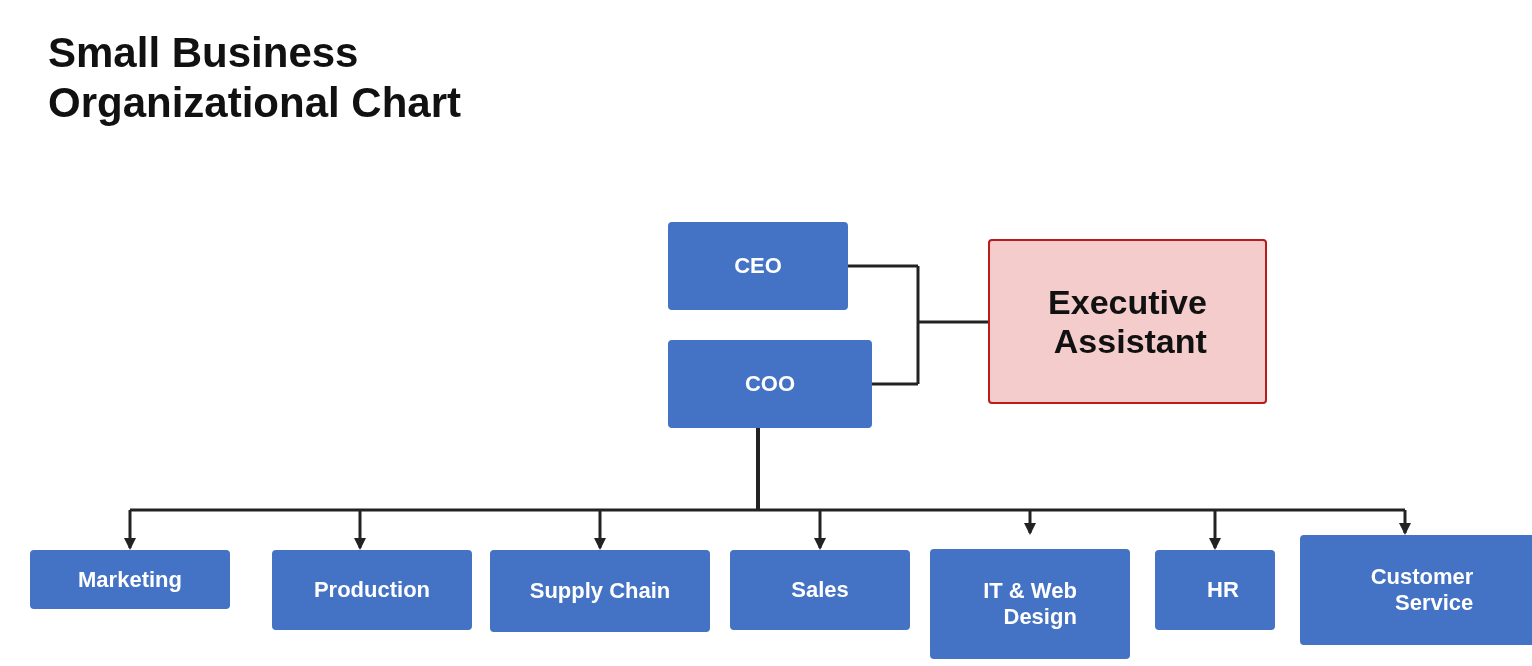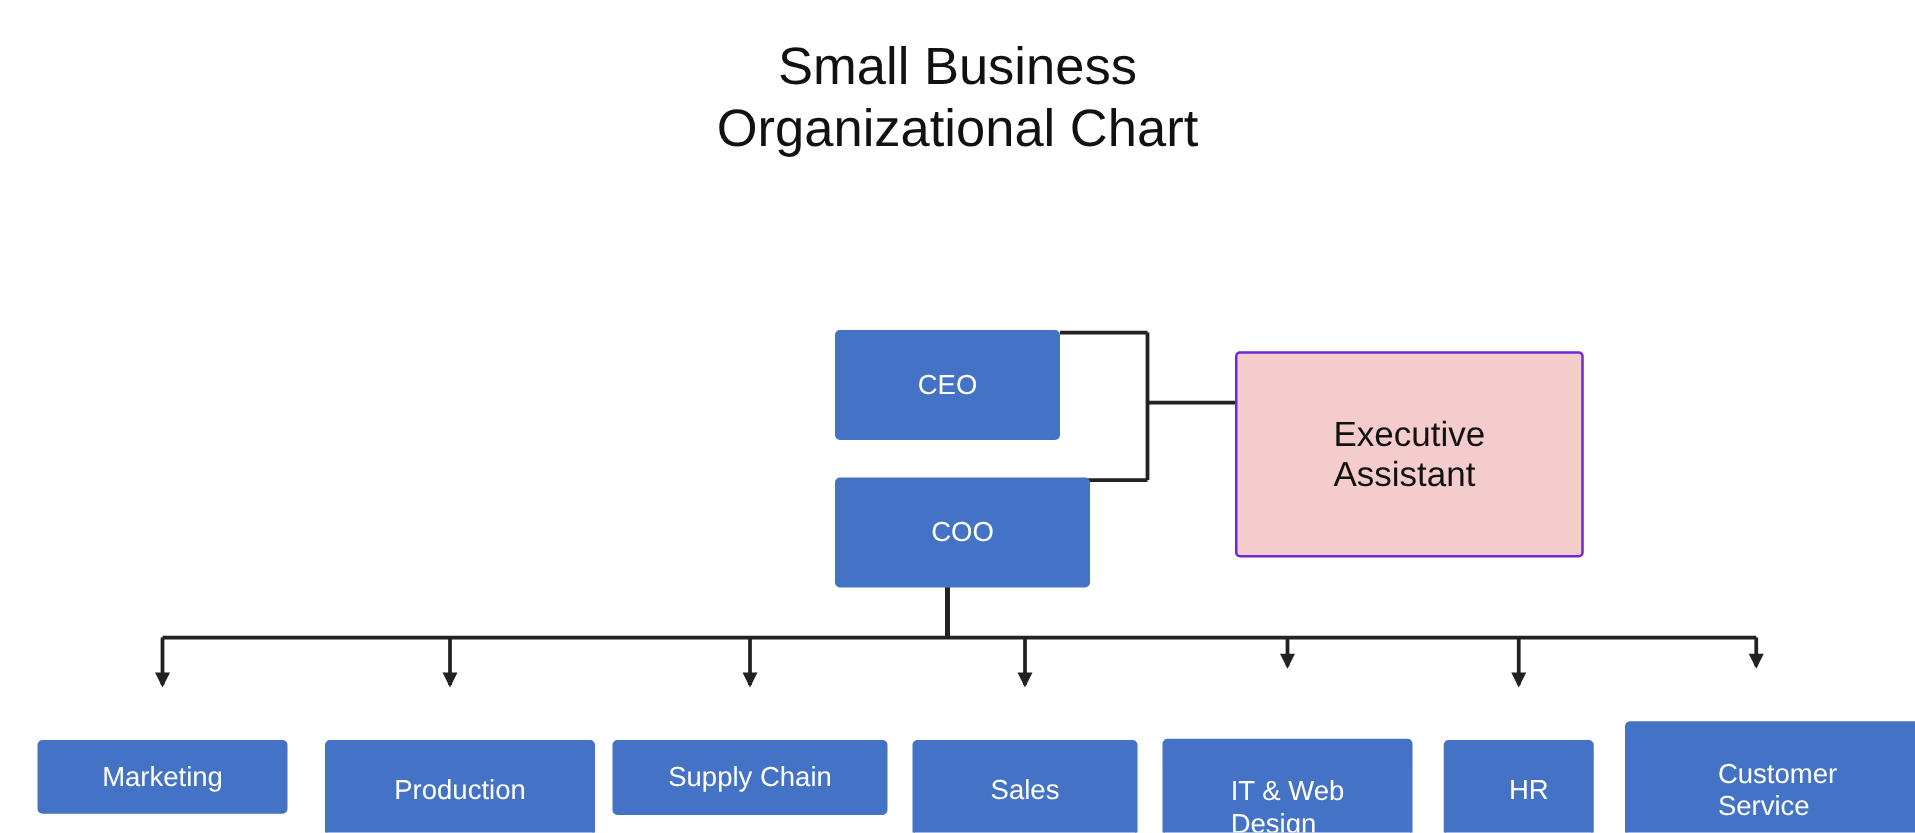--- a/index.html
+++ b/index.html
@@ -7,62 +7,61 @@
     body {
       background: #ffffff;
       font-family: Arial, sans-serif;
       width: 1532px;
       height: 666px;
       overflow: hidden;
       position: relative;
     }
 
     .page-title {
-      text-align: center;
       padding-top: 28px;
       font-size: 42px;
-      font-weight: 400;
+      font-weight: 700;
       line-height: 1.2;
       color: #111;
+      margin-left: 48px;
     }
 
     
     .org-chart-svg {
       position: absolute;
       top: 0;
       left: 0;
       width: 1532px;
       height: 666px;
       pointer-events: none;
     }
 
     
     .box {
       position: absolute;
       display: flex;
       align-items: center;
       justify-content: center;
-      text-align: left;
+      text-align: right;
       border-radius: 4px;
-      font-weight: 400;
+      font-weight: 700;
       font-size: 22px;
       color: #fff;
-      margin-top: 42px;
     }
 
     .box-blue {
       background-color: #4472C4;
       border: 2px solid #4472C4;
     }
 
     .box-pink {
       background-color: #F4CCCC;
-      border: 2px solid #6d28d9;
+      border: 2px solid #b91c1c;
       color: #111;
-      font-size: 28px;
+      font-size: 34px;
     }
 
     
     #box-ceo {
       left: 668px;
       top: 222px;
       width: 180px;
       height: 88px;
     }
 
@@ -84,31 +83,31 @@
 
     
     #box-marketing {
       left: 30px;
       top: 550px;
       width: 200px;
       height: 59px;
     }
 
     #box-production {
-      left: 260px;
-      top: 550px;
-      width: 216px;
+      left: 272px;
+      top: 550px;
+      width: 200px;
       height: 80px;
     }
 
     #box-supplychain {
       left: 490px;
       top: 550px;
       width: 220px;
-      height: 60px;
+      height: 82px;
     }
 
     #box-sales {
       left: 730px;
       top: 550px;
       width: 180px;
       height: 80px;
     }
 
     #box-it {

